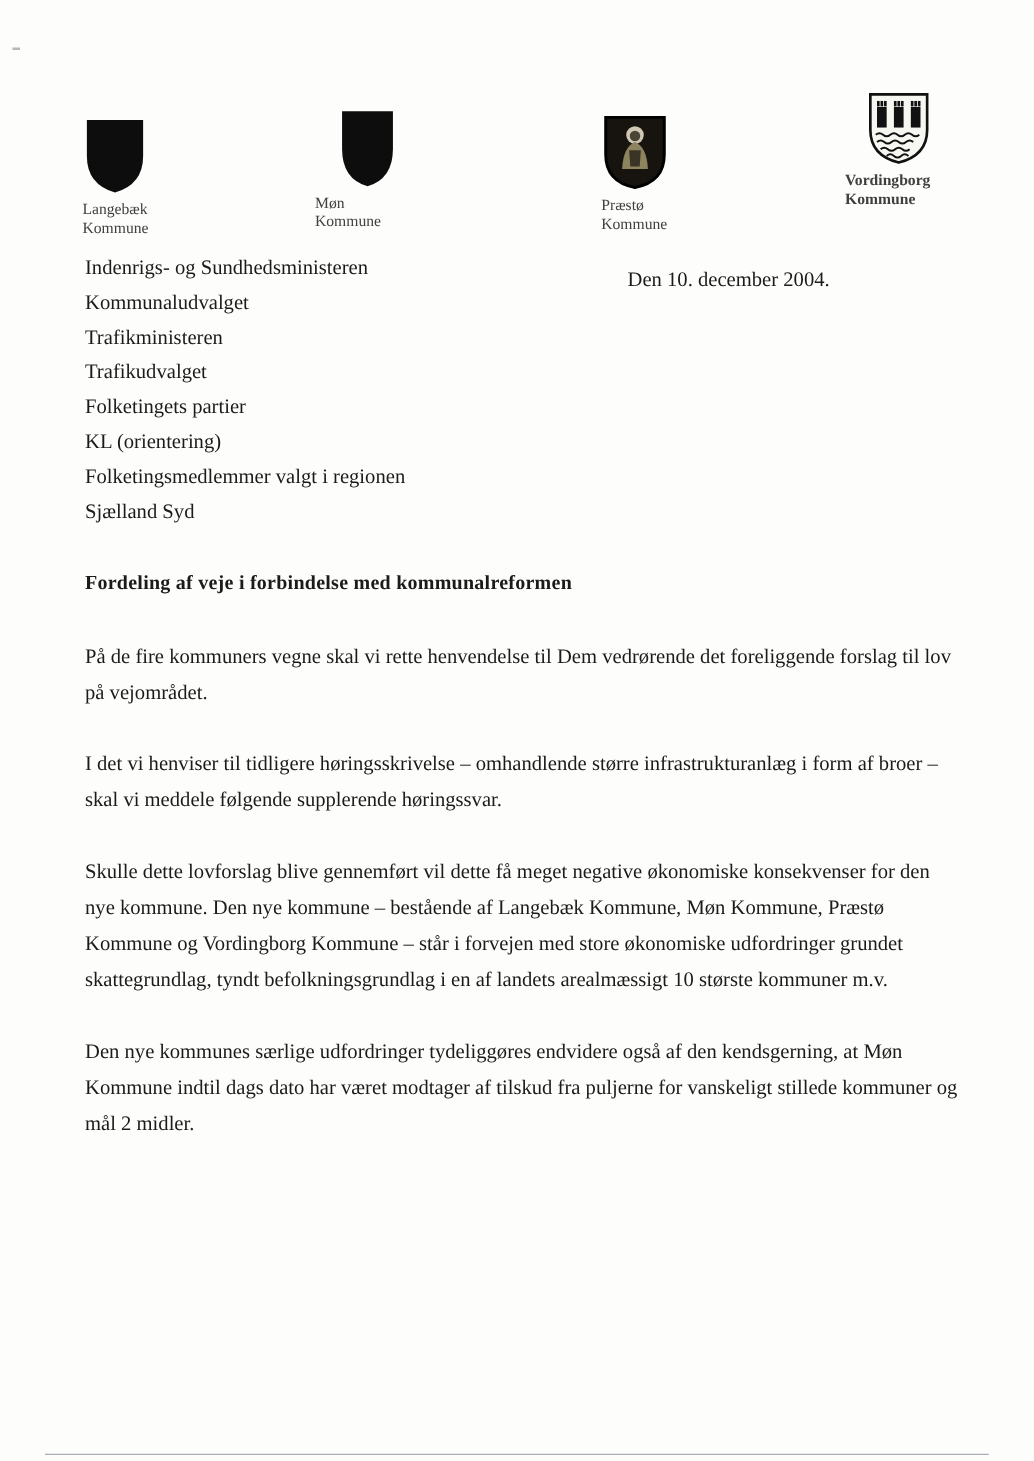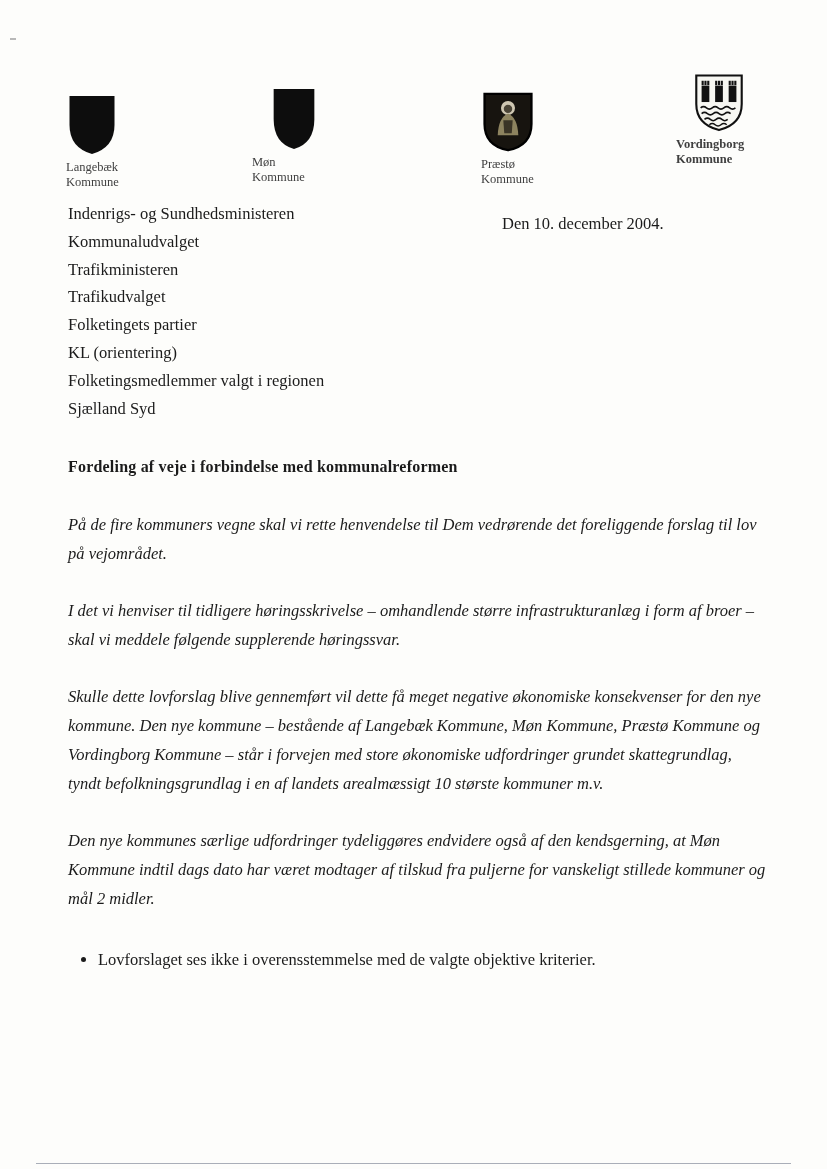--- a/index.html
+++ b/index.html
@@ -55,21 +55,21 @@
   .subject {
     position: absolute; left: 68px; top: 458px;
     font-size: 16px; font-weight: bold;
     letter-spacing: .2px;
   }
   .body-text {
     position: absolute; left: 68px; top: 510px;
     width: 700px;
     font-size: 16.5px; line-height: 29px;
   }
-  .body-text p { margin: 0 0 28px 0; font-style: italic; }
+  .body-text p { margin: 0 0 28px 0; }
   .body-text ul { margin: 32px 0 0 0; padding-left: 30px; }
   .body-text li { margin: 0; }
 </style>
 </head>
 <body>
 
 <div class="page">
 
   <div class="speck"></div>
 
@@ -160,20 +160,17 @@
     <div>Sjælland Syd</div>
   </div>
 
   <div class="subject">Fordeling af veje i forbindelse med kommunalreformen</div>
 
   <div class="body-text">
     <p>På de fire kommuners vegne skal vi rette henvendelse til Dem vedrørende det foreliggende forslag til lov på vejområdet.</p>
     <p>I det vi henviser til tidligere høringsskrivelse – omhandlende større infrastrukturanlæg i form af broer – skal vi meddele følgende supplerende høringssvar.</p>
     <p>Skulle dette lovforslag blive gennemført vil dette få meget negative økonomiske konsekvenser for den nye kommune. Den nye kommune – bestående af Langebæk Kommune, Møn Kommune, Præstø Kommune og Vordingborg Kommune – står i forvejen med store økonomiske udfordringer grundet skattegrundlag, tyndt befolkningsgrundlag i en af landets arealmæssigt 10 største kommuner m.v.</p>
     <p>Den nye kommunes særlige udfordringer tydeliggøres endvidere også af den kendsgerning, at Møn Kommune indtil dags dato har været modtager af tilskud fra puljerne for vanskeligt stillede kommuner og mål 2 midler.</p>
-    <ul>
-      <li>Lovforslaget ses ikke i overensstemmelse med de valgte objektive kriterier.</li>
-    </ul>
   </div>
 
   <div class="bottom-scan-line"></div>
 
 </div>
 
 </body></html>

